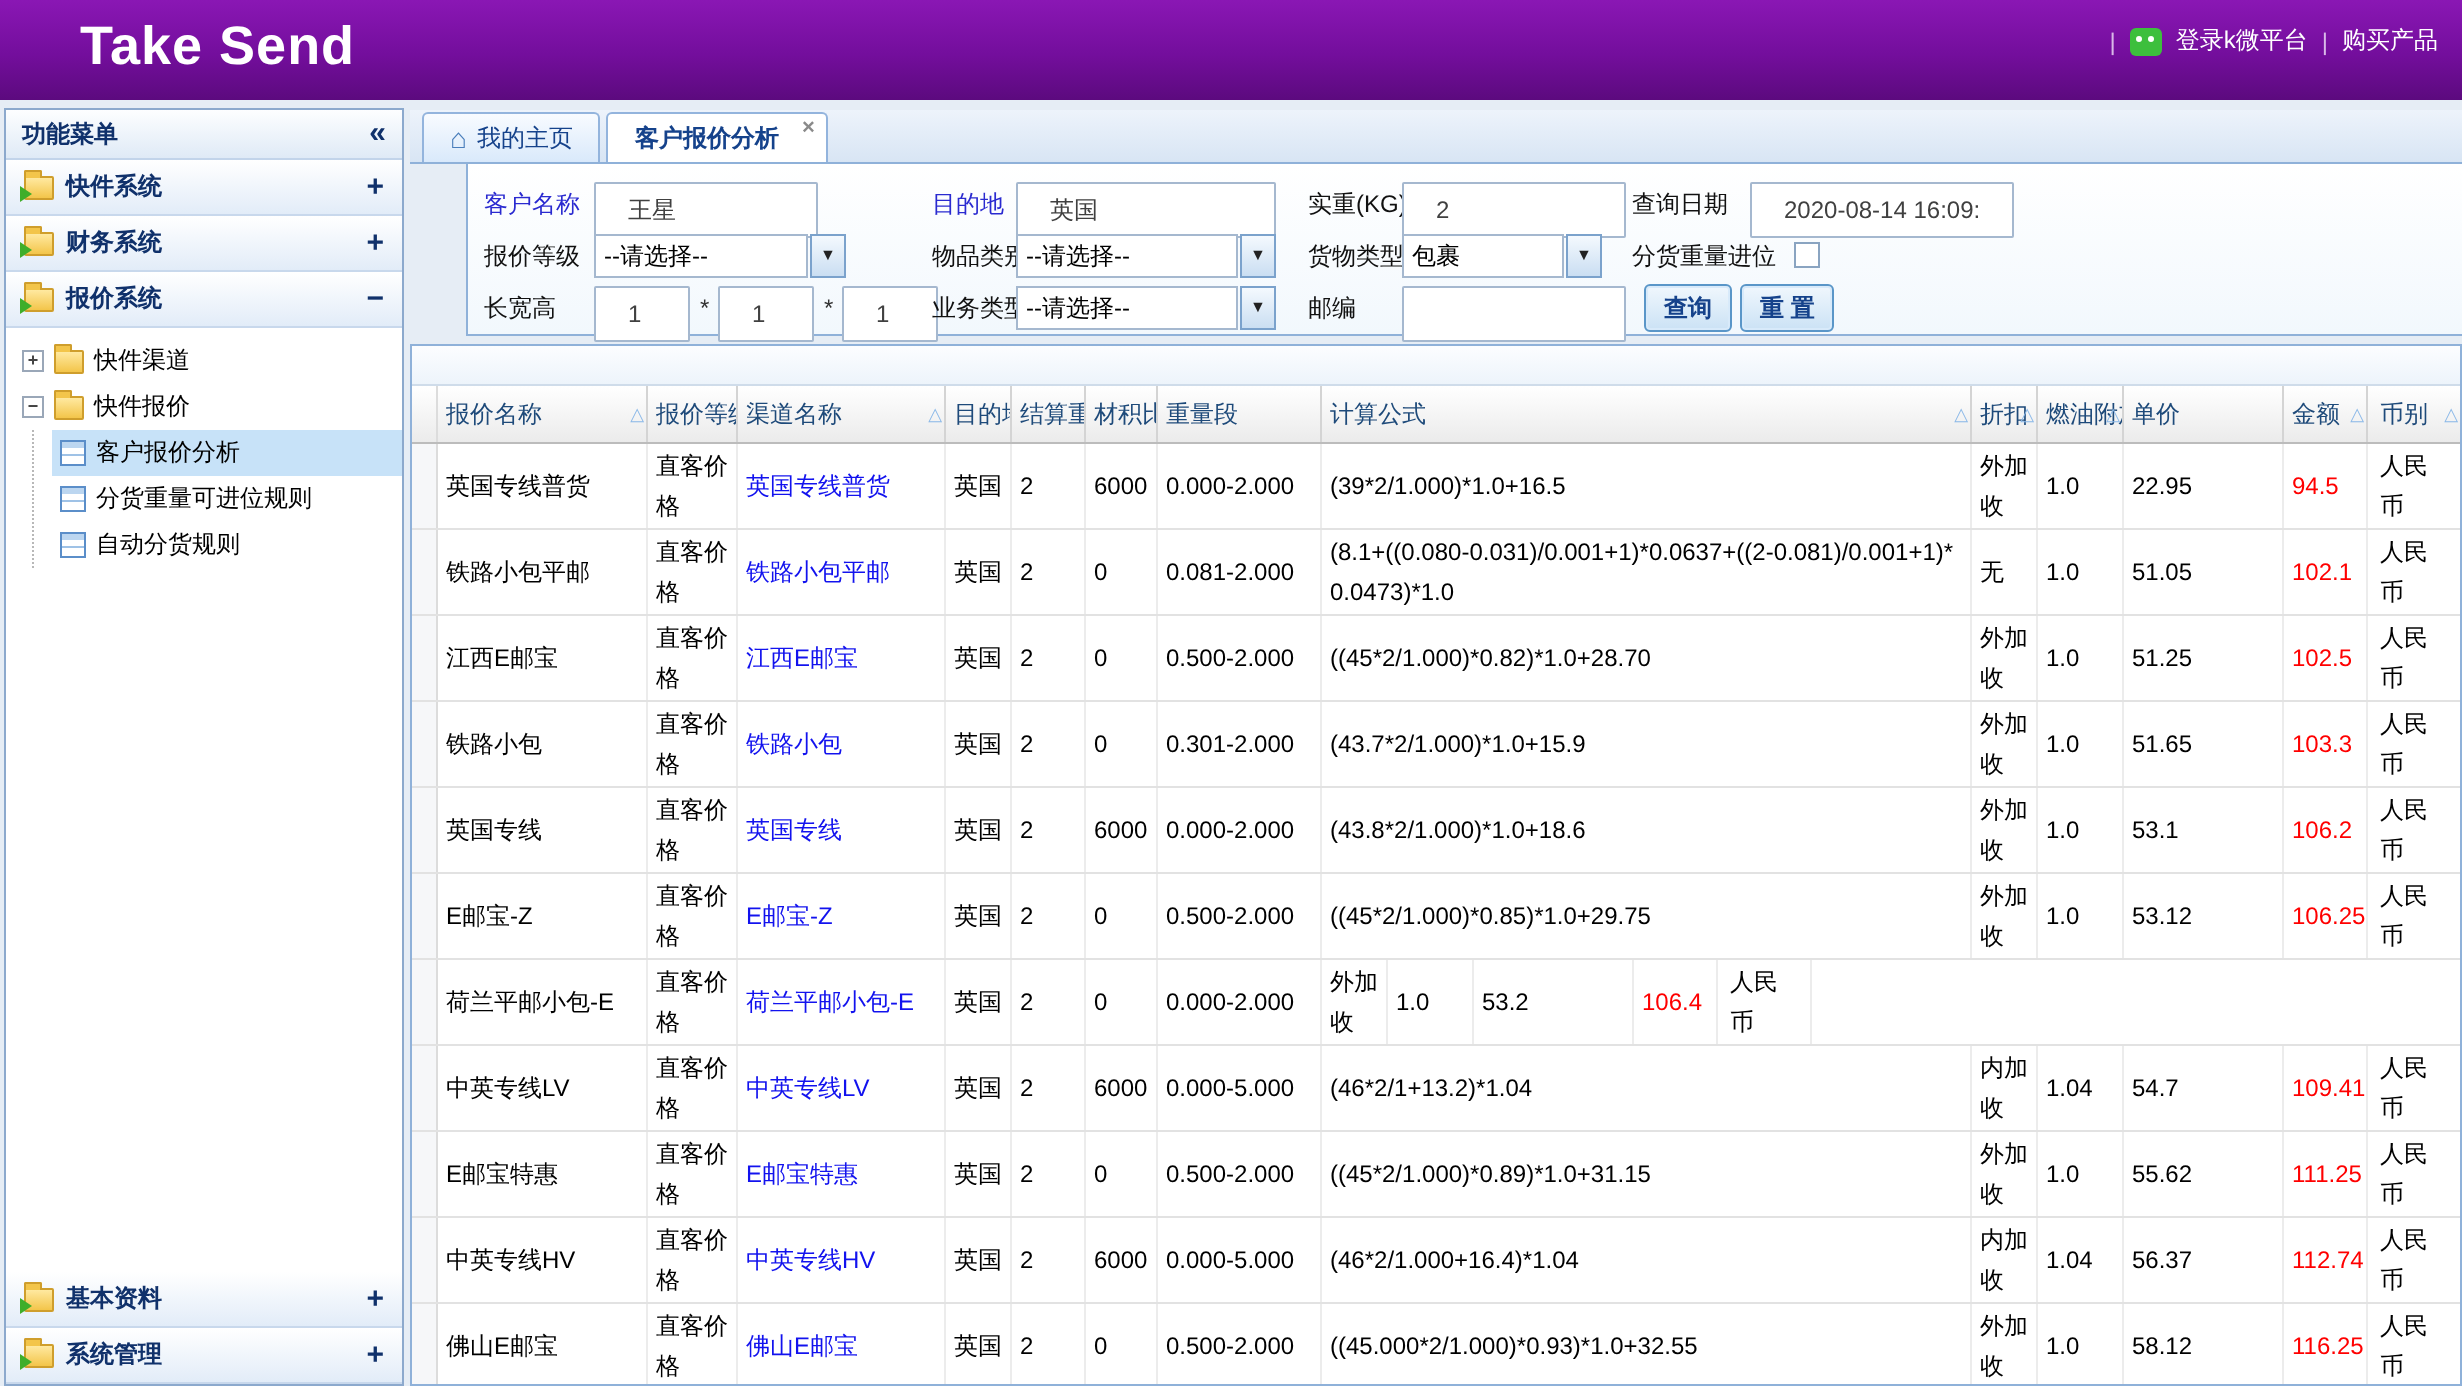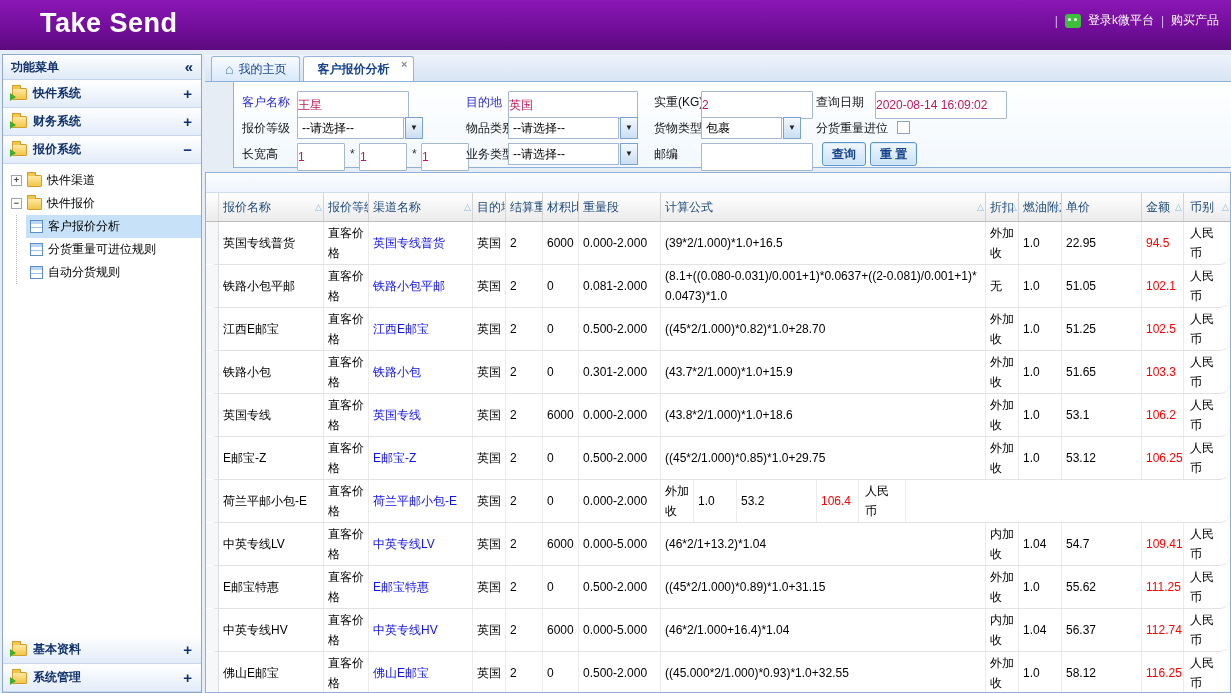--- a/index.html
+++ b/index.html
@@ -59,43 +59,43 @@
     color:#15428b;display:flex;align-items:center;gap:5px;cursor:pointer;}
   .tab.active{background:#fff;font-weight:bold;padding-right:24px;position:relative;}
   .tab .home{color:#4a7ebb;font-size:14px;line-height:14px;}
   .tab .close{position:absolute;right:6px;top:2px;color:#8a8a8a;font-size:11px;font-weight:bold;line-height:11px;cursor:pointer;}
   
   .form-panel{position:absolute;left:0;top:26px;width:1026px;height:87px;
     background:linear-gradient(180deg,#ffffff,#f2f8fd);border:1px solid #8fb1d9;margin-left:28px;}
   .fitem{position:absolute;height:22px;line-height:22px;white-space:nowrap;}
   .flabel{color:#111;}
   .flabel.blue{color:#2a2ad0;}
-  .tin{height:28px;border:1px solid #a5b8cf;background:#fff;padding:0 0;font-size:12px;
-    font-family:inherit;color:#be185d;width:100%;border-radius:1px;}
+  .tin{height:28px;border:1px solid #a5b8cf;background:#fff;padding:0 16px;font-size:12px;
+    font-family:inherit;color:#404040;width:100%;border-radius:1px;}
   .combo{display:flex;height:22px;}
   .combo-field{flex:1;height:22px;border:1px solid #a5b8cf;background:#fff;padding:0 4px;line-height:20px;overflow:hidden;}
   .combo-btn{width:18px;height:22px;margin-left:1px;border:1px solid #7ba2cc;cursor:pointer;
     background:linear-gradient(180deg,#f4f9fe,#cadef2);display:flex;align-items:center;justify-content:center;
     font-size:8px;color:#222;}
   .chk{width:13px;height:13px;border:1px solid #8aa4c1;background:#fff;margin-top:4px;}
   .btn{height:24px;padding:0 9px;border:1px solid #5a96c8;border-radius:3px;cursor:pointer;
     background:linear-gradient(180deg,#f0f7fd,#cbe2f5);color:#15428b;font-weight:bold;font-size:12px;
     box-shadow:0 0 0 1px #d8eafa inset;font-family:inherit;}
   .star{color:#333;padding:0 2px;}
   
   .grid-panel{position:absolute;left:0;top:117px;width:1026px;height:521px;
     border:1px solid #8fb1d9;background:#fff;overflow:hidden;display:flex;flex-direction:column;}
   .grid-toolbar{height:20px;flex:none;background:linear-gradient(180deg,#fcfdff,#edf4fb);border-bottom:1px solid #cfdcea;}
   .ghead{display:flex;flex:none;height:29px;background:linear-gradient(180deg,#ffffff,#ebebeb);
     border-bottom:1px solid #bcbcbc;color:#1e4a7a;}
   .hcell{position:relative;flex:none;padding:0 4px;line-height:28px;border-right:1px solid #d4d4d4;
     overflow:hidden;white-space:nowrap;cursor:pointer;}
   .hcell .sort{position:absolute;right:1px;top:1px;color:#8cb9e8;font-size:9px;line-height:26px;}
   .gbody{flex:1;overflow:hidden;}
-  .grow{display:flex;min-height:43px;border-bottom:1px solid #e2e2e2;background:#fff;cursor:default;border-radius:10px;}
+  .grow{display:flex;min-height:43px;border-bottom:1px solid #e2e2e2;background:#fff;cursor:default;}
   .cell{flex:none;padding:0 4px;border-right:1px solid #ececec;display:flex;align-items:center;
     overflow:hidden;line-height:20px;}
   .cell span{word-break:break-all;}
   .lnk{color:#1212ee;cursor:pointer;}
   .red{color:#ff0000;white-space:nowrap;}
   
   .c-sel{width:13px;background:#f6f7f9;border-right:1px solid #dcdcdc;}
   .c-name{width:105px;} .c-grade{width:45px;} .c-channel{width:104px;} .c-dest{width:33px;}
   .c-settle{width:37px;} .c-volume{width:36px;} .c-range{width:82px;} .c-formula{width:325px;}
   .c-discount{width:33px;} .c-fuel{width:43px;} .c-unit{width:80px;} .c-amount{width:42px;}

